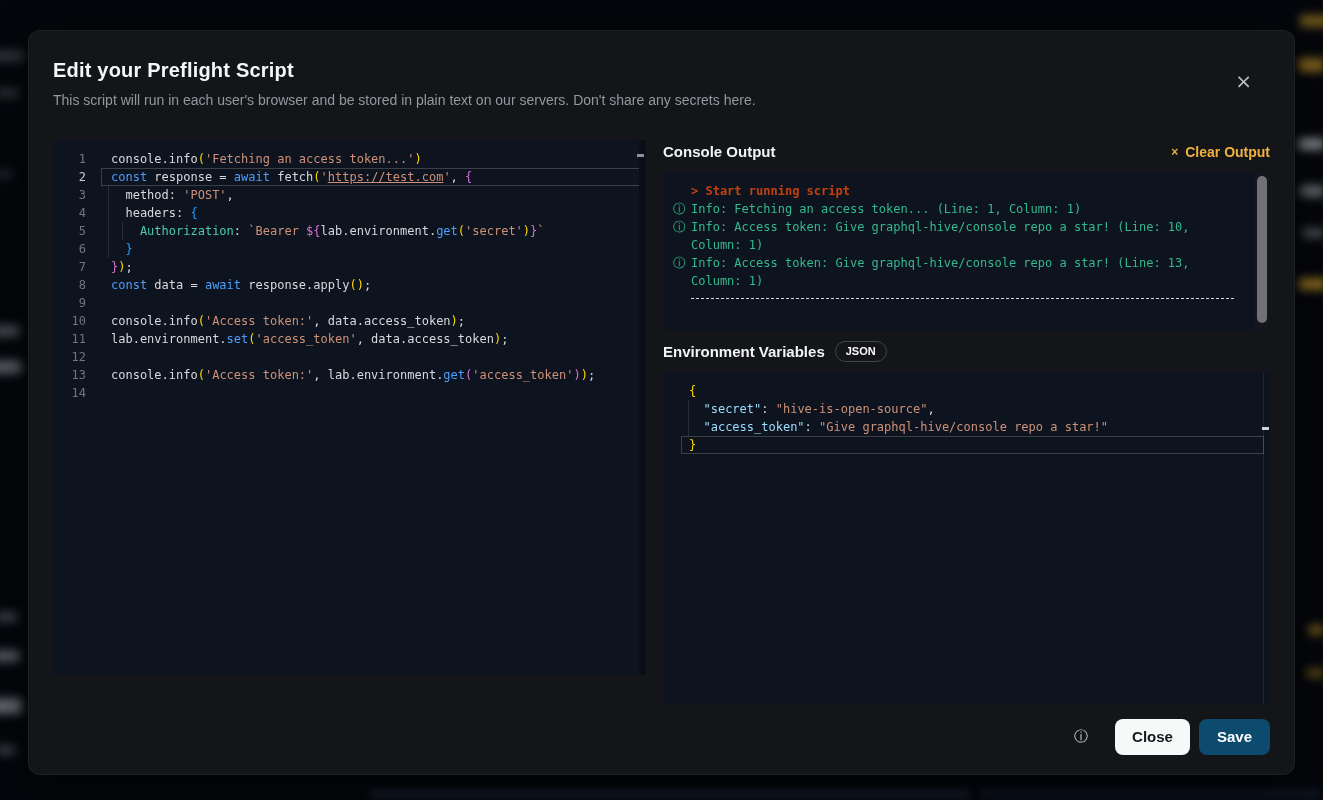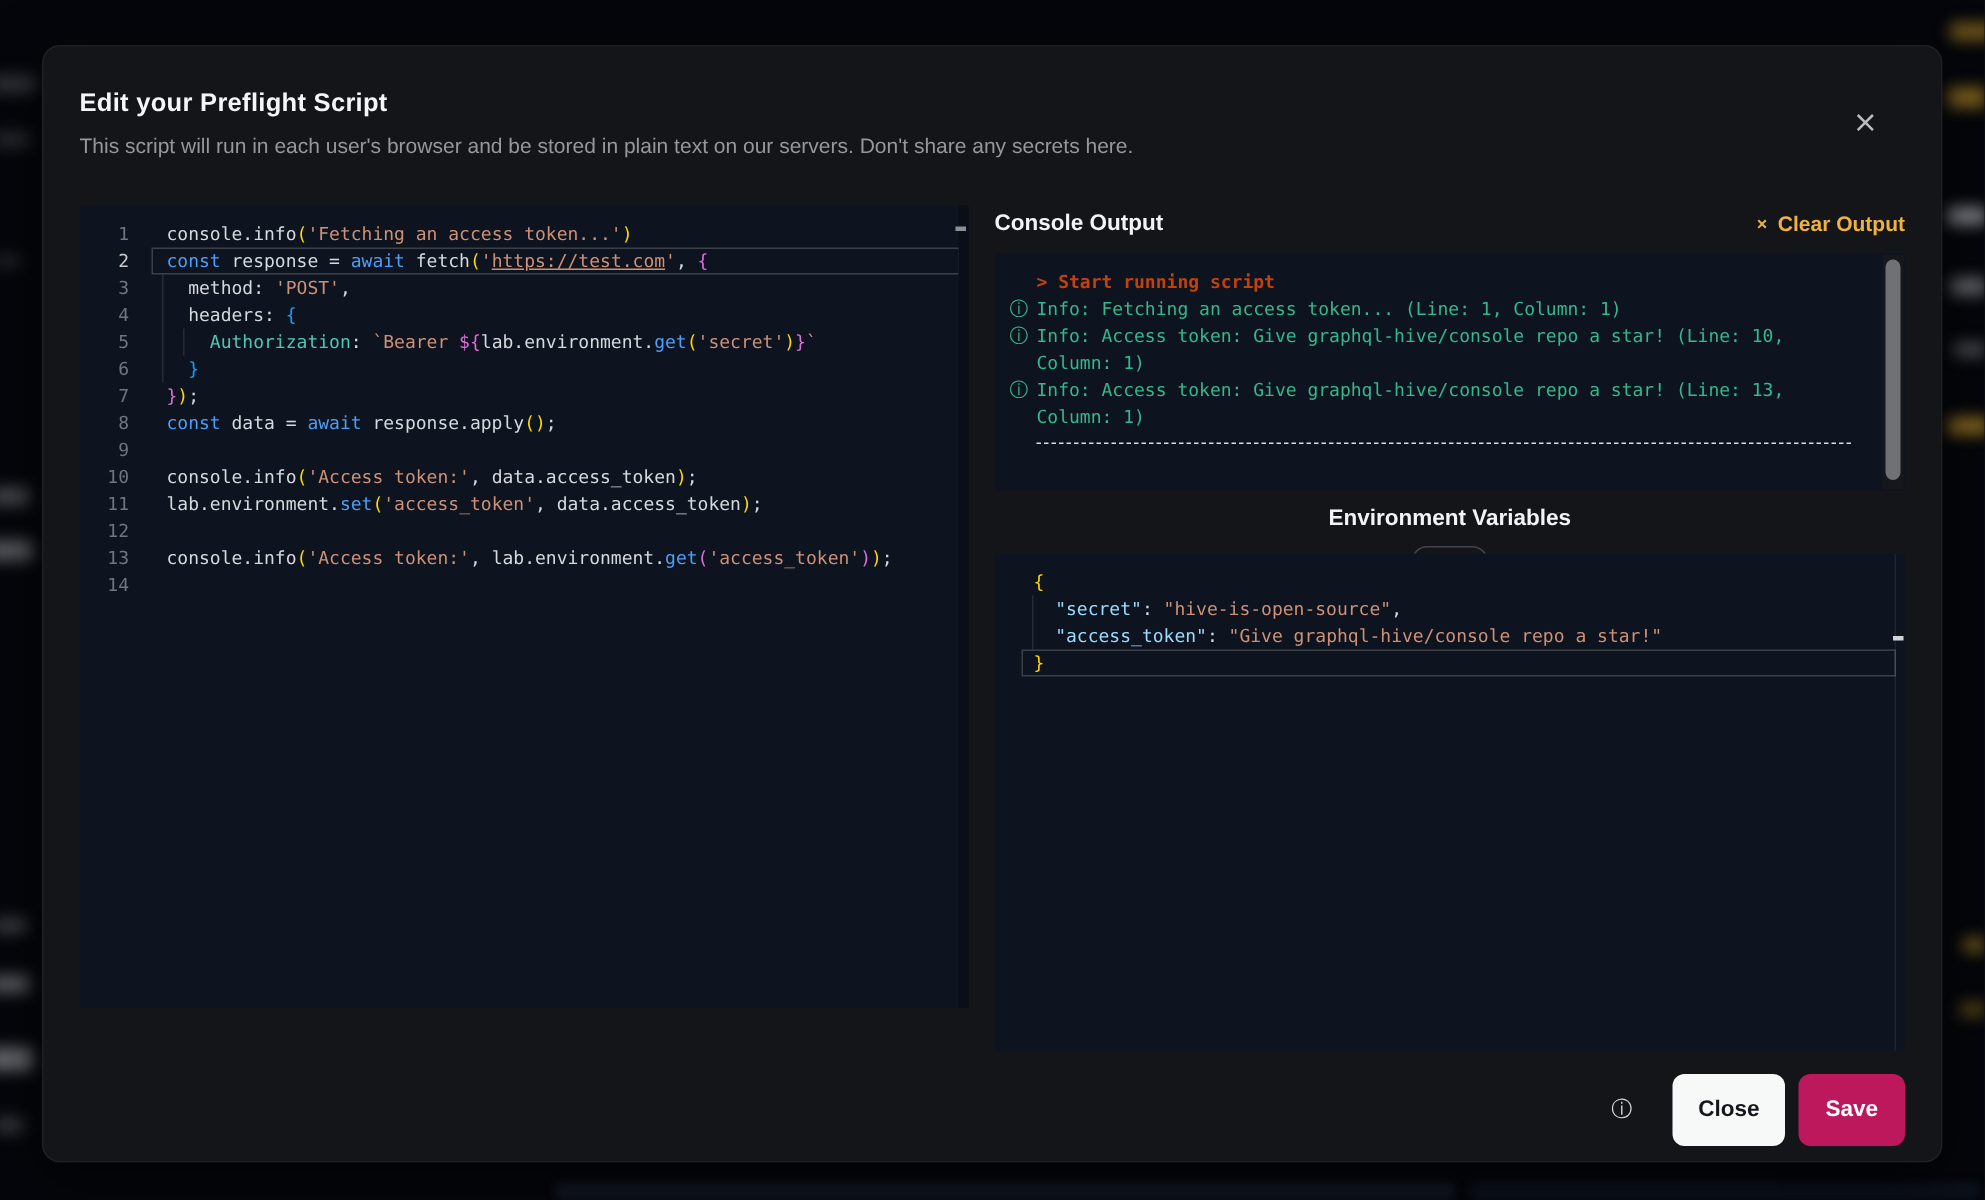--- a/index.html
+++ b/index.html
@@ -8,21 +8,21 @@
 
   
   .bg-blob { position:absolute; filter:blur(5px); opacity:.8; border-radius:3px; }
 
   
   .modal { position:absolute; left:28px; top:30px; width:1267px; height:745px;
     background:#141519; border:1px solid rgba(255,255,255,0.05); border-radius:12px;
     box-shadow:0 10px 40px rgba(0,0,0,0.6); }
   .modal-close { position:absolute; top:40px; right:42px; color:#b9bcc2; font-size:20px;
     line-height:20px; cursor:pointer; font-family:"DejaVu Sans", sans-serif; }
-  .modal-title { padding:28px 24px 0; color:#f5f6f8; font-size:17px; font-weight:700; letter-spacing:.2px; }
+  .modal-title { padding:28px 24px 0; color:#f5f6f8; font-size:20px; font-weight:700; letter-spacing:.2px; }
   .modal-desc { padding:8px 24px 0; color:#94979d; font-size:14px; line-height:20.5px; }
 
   .panels { display:grid; grid-template-columns:593px 1fr; gap:17px; padding:0 24px; margin-top:29px; }
 
   .section-head { display:flex; align-items:center; gap:10px; height:24px; margin-bottom:8px; }
   .section-title { color:#f2f3f5; font-size:15px; font-weight:700; }
   .pill { border:1px solid #43464d; border-radius:999px; padding:3px 10px 4px; color:#fafafa;
     font-size:11px; font-weight:700; }
   .spacer { flex:1; }
   .accent-btn { display:flex; align-items:center; gap:7px; color:#efb13f; font-size:14px;
@@ -69,24 +69,24 @@
   .console-scrollbar { position:absolute; right:1px; top:1px; width:14px; height:156px; background:#15171d; }
   .console-scrollbar .thumb { position:absolute; left:2px; top:3px; width:10px; height:147px;
     background:#707175; border-radius:6px; }
 
   .env-rightline { position:absolute; right:6px; top:0; height:100%; border-left:1px solid rgba(255,255,255,0.07); }
 
   
   .footer { display:flex; justify-content:flex-end; align-items:center; padding:15px 24px 0; }
   .footer-note { display:flex; align-items:center; gap:9px; color:#e3e5e8; font-size:14.5px; margin-right:27px; }
   .footer-note .ic { color:#d4d6da; font-size:14px; }
-  .btn { height:48px; border-radius:8px; font-size:15px; font-weight:600; border:none;
+  .btn { height:36px; border-radius:8px; font-size:15px; font-weight:600; border:none;
     cursor:pointer; font-family:"Liberation Sans", sans-serif; }
   .btn-close { background:#f7f8f8; color:#15171c; padding:0 17px; margin-right:9px; }
-  .btn-save { background:#be185d; color:#ffffff; padding:0 18px; }
+  .btn-save { background:#0c4a6e; color:#ffffff; padding:0 18px; }
 </style>
 </head>
 <body>
 
 <div>
   <div class="bg-blob" style="left:-6px;top:50px;width:30px;height:12px;background:#3a3d42;"></div>
   <div class="bg-blob" style="left:-4px;top:88px;width:24px;height:10px;background:#33363b;"></div>
   <div class="bg-blob" style="left:-4px;top:170px;width:18px;height:8px;background:#2b2e33;"></div>
   <div class="bg-blob" style="left:-6px;top:325px;width:26px;height:12px;background:#56595e;"></div>
   <div class="bg-blob" style="left:-8px;top:360px;width:30px;height:14px;background:#6b6e73;"></div>
@@ -165,21 +165,21 @@
               <span class="console-ic">ⓘ</span>
               <span class="console-text info">Info: Access token: Give graphql-hive/console repo a star! (Line: 13, Column: 1)</span>
             </div>
             <div class="console-sep"></div>
           </div>
         <div class="console-scrollbar">
           <div class="thumb"></div>
         </div>
       </div>
 
-      <div class="section-head" style="margin-top:10px;flex-direction:column;">
+      <div class="section-head" style="margin-top:10px;">
         <span class="section-title">Environment Variables</span>
         <span class="pill">JSON</span>
       </div>
       <div class="editor editor-env">
         <div id="env-lines">
             <div class="code-row"><div class="code-cell"><span class="tk tk-b1">{</span></div></div>
             <div class="code-row"><div class="code-cell"><span class="guide" style="left: 7px;"></span><span class="tk tk-def">  </span><span class="tk tk-key">"secret"</span><span class="tk tk-def">: </span><span class="tk tk-str">"hive-is-open-source"</span><span class="tk tk-def">,</span></div></div>
             <div class="code-row"><div class="code-cell"><span class="guide" style="left: 7px;"></span><span class="tk tk-def">  </span><span class="tk tk-key">"access_token"</span><span class="tk tk-def">: </span><span class="tk tk-str">"Give graphql-hive/console repo a star!"</span></div></div>
             <div class="code-row current"><div class="code-cell"><span class="tk tk-b1">}</span></div></div>
           </div>

